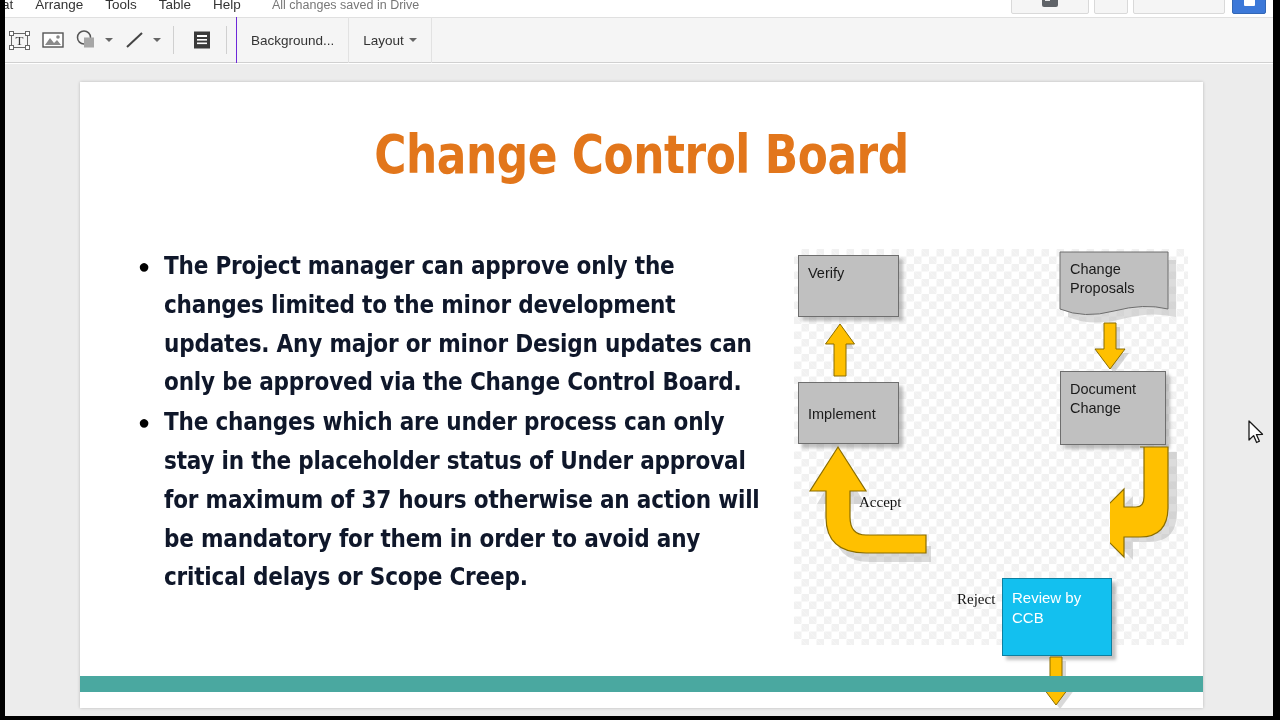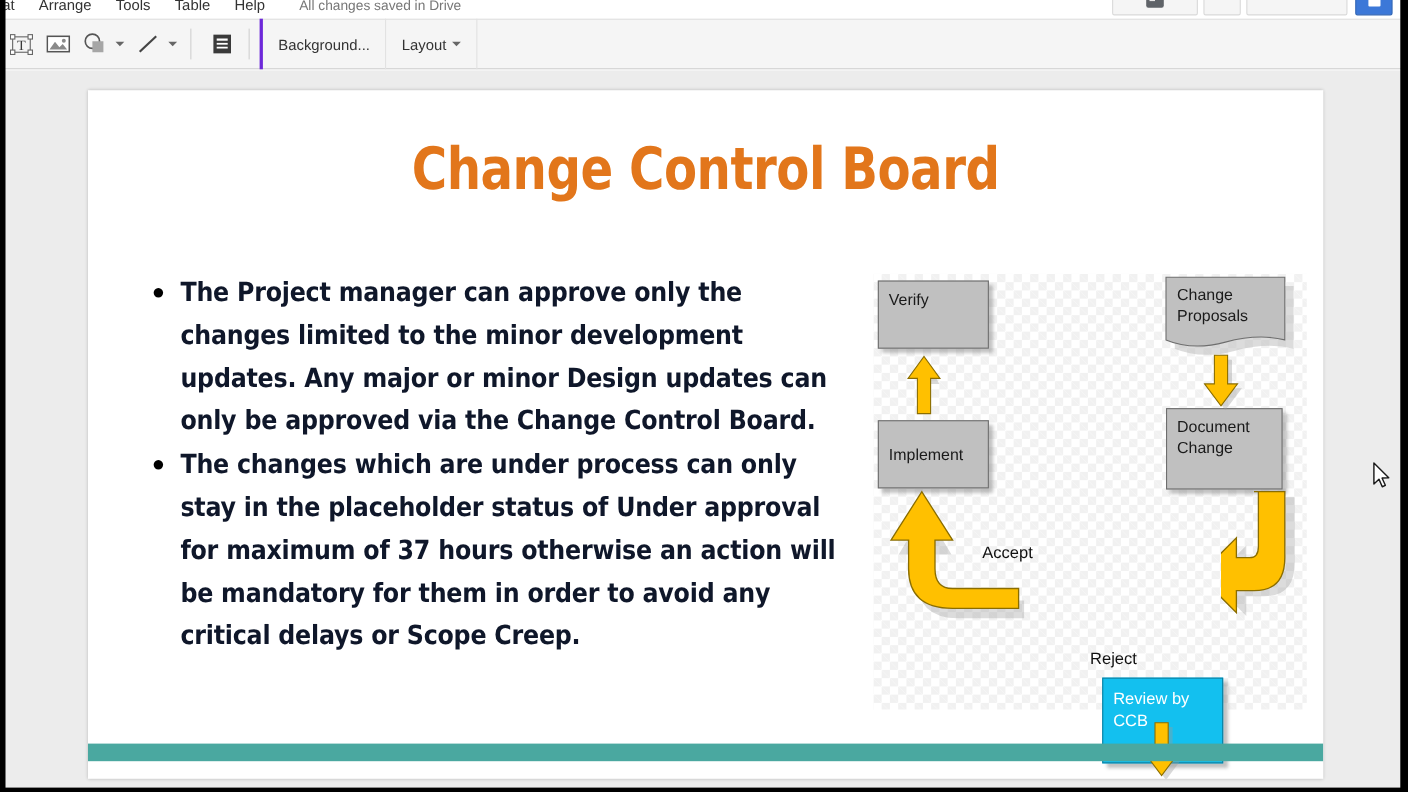--- a/index.html
+++ b/index.html
@@ -62,21 +62,21 @@
     display: flex; align-items: center; justify-content: center; cursor: default;
   }
   .tb-caret { width: 14px; height: 30px; display:flex; align-items:center; justify-content:center; }
   .caret-dn { width:0;height:0;border-left:4px solid transparent;border-right:4px solid transparent;border-top:4px solid #666; }
   .tb-sep { width: 1px; height: 28px; background: #d0d0d0; margin: 0 9px; }
   .tb-btn {
     height: 46px; padding: 0 14px; display: flex; align-items: center; gap: 5px;
     font-size: 13.5px; color: #333; border-right: 1px solid #e2e2e2; white-space: nowrap;
     cursor: default;
   }
-  .tb-btn.first { border-left: 3px solid #6d28d9; }
+  .tb-btn.first { border-left: 1px solid #6d28d9; }
 
   
   .canvas-area {
     position: absolute; left: 0; top: 64px; width: 1280px; height: 656px;
     background: #ececec;
   }
   .slide {
     position: absolute; left: 80px; top: 18px; width: 1123px; height: 626px;
     background: #ffffff; box-shadow: 0 0 3px rgba(0,0,0,0.22);
     overflow: hidden;
@@ -119,32 +119,32 @@
   .dg-box {
     position: absolute; background: #c0c0c0; border: 1px solid #6e6e6e;
     box-shadow: 4px 4px 3px rgba(120,120,120,0.45);
     font-family: Liberation Sans, sans-serif; font-size: 14.5px; color: #1a1a1a;
     padding: 8px 9px; line-height: 19px;
   }
   .dg-cyan {
     position: absolute; background: #13c0ef; border: 1px solid #0d7fa0;
     box-shadow: 4px 4px 3px rgba(120,120,120,0.45);
     font-family: "Liberation Sans", sans-serif; font-size: 15px; color: #ffffff;
-    padding: 9px 9px; line-height: 20px; margin-top: 38px;
+    padding: 9px 9px; line-height: 20px;
   }
   .dg-doc {
     position: absolute; box-shadow: none;
   }
   .dg-doc .doc-label {
     position: absolute; left: 10px; top: 8px; font-size: 14.5px; color: #1a1a1a;
     line-height: 19px; font-family: "Liberation Sans", sans-serif;
   }
   .dg-label {
-    position: absolute; font-family: Liberation Sans, sans-serif;
-    font-size: 15px; color: #111; white-space: nowrap; margin-left: 34px;
+    position: absolute; font-family: Liberation Serif, serif;
+    font-size: 15px; color: #111; white-space: nowrap;
   }
   .arrow-svg { position: absolute; }
 
   
   .cursor { position: absolute; left: 1248px; top: 420px; z-index: 55; }
 </style>
 </head>
 <body>
 
 <div id="app">

